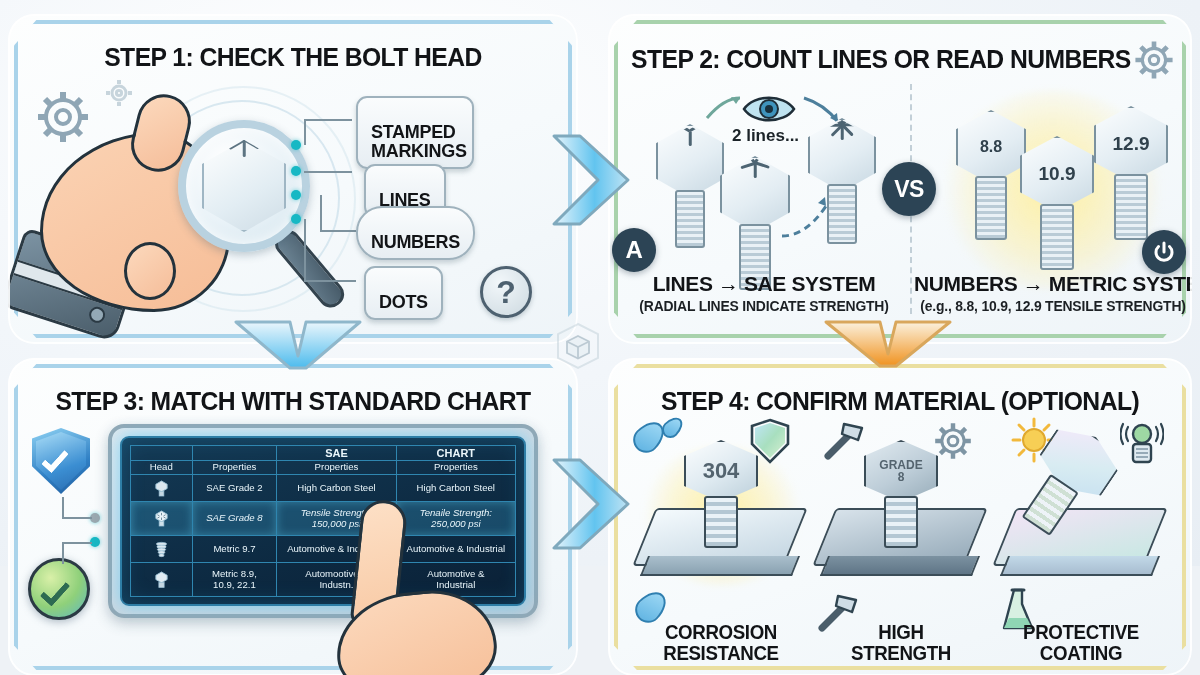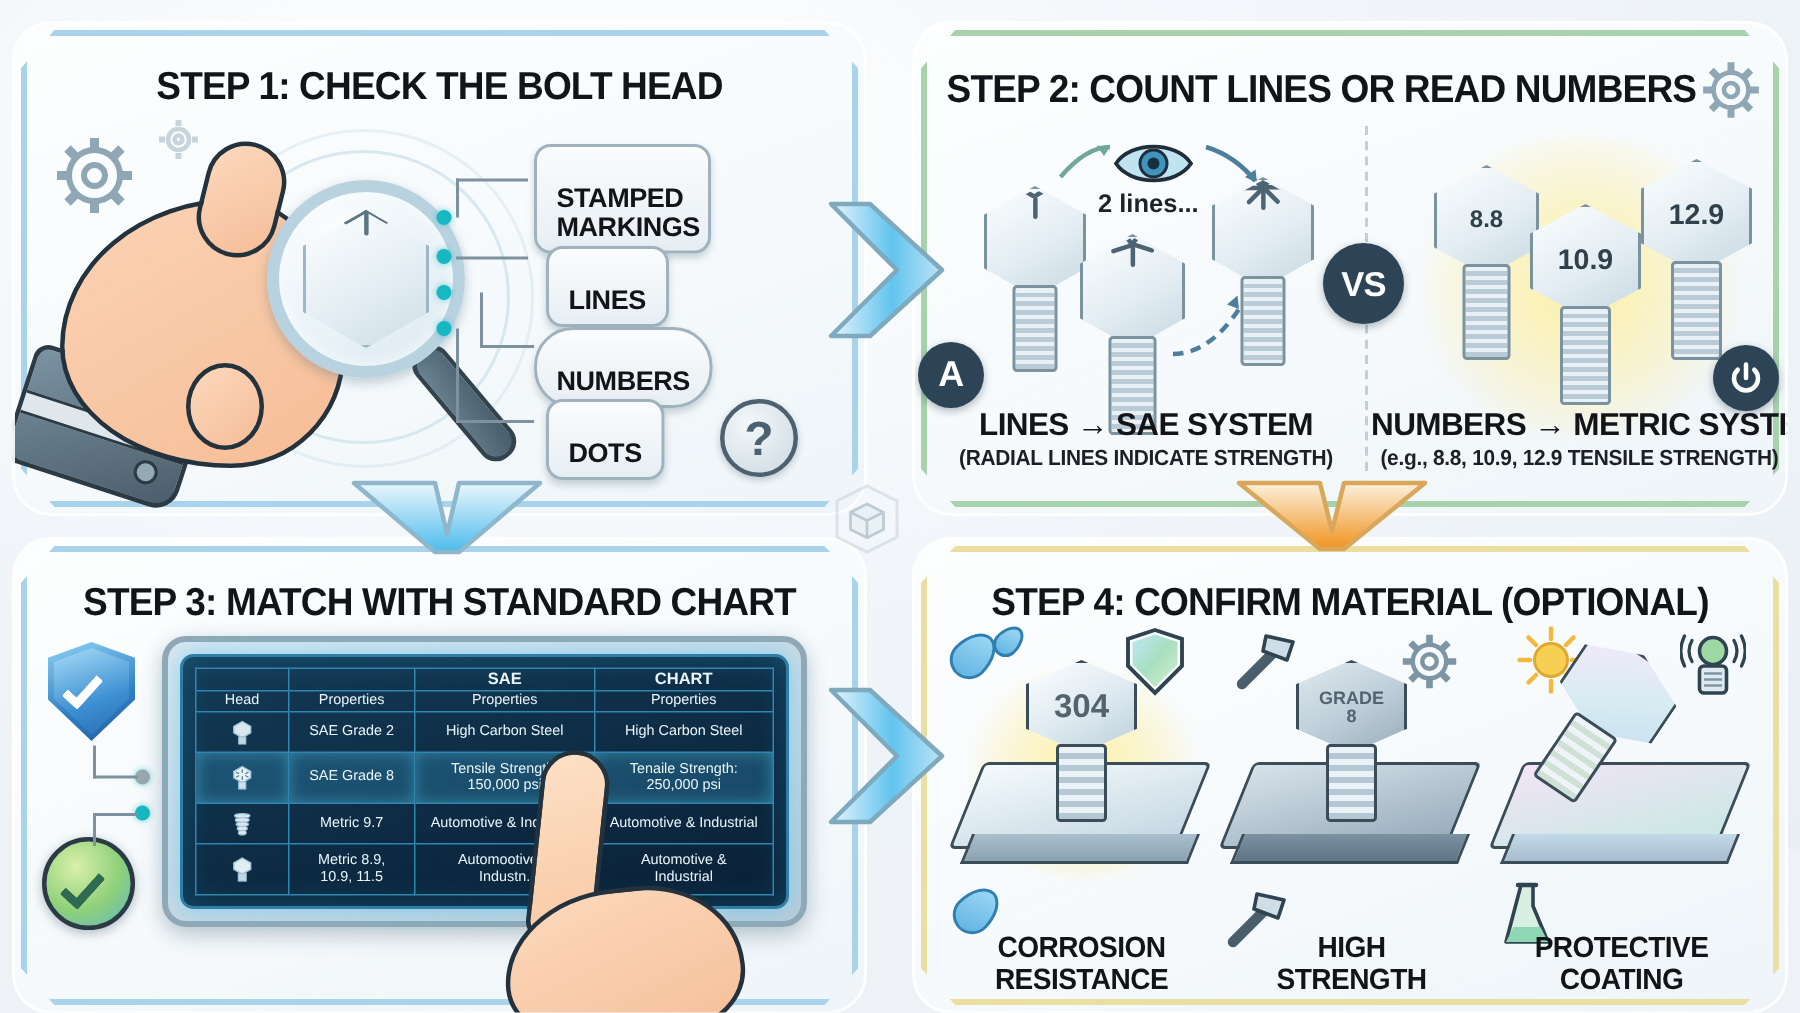--- a/index.html
+++ b/index.html
@@ -202,20 +202,21 @@
                color: #eaf6fb; font-size: 9.6px; }
   table.grid th, table.grid td {
     border: 1px solid #2f86b0; text-align: center;
     padding: 1px 2px; line-height: 1.12;
     font-weight: 400; font-family: "Liberation Sans", sans-serif;
   }
   table.grid th { font-weight: 700; font-size: 11px; }
   table.grid tr.hl td, table.grid tr.hl th {
     background: rgba(60,170,215,.28);
     box-shadow: inset 0 0 10px rgba(100,220,255,.35);
+    font-style: italic;
   }
   td.b, th.b { font-weight: 700; }
   .col-head { width: 16%; } .col-prop { width: 22%; }
   .bolticon { display: inline-block; width: 15px; height: 17px; vertical-align: middle; }
 
   .shield {
     position: absolute; width: 58px; height: 66px;
     background: linear-gradient(160deg,#8fd3f4,#2f7fc4 60%,#225fa0);
     clip-path: polygon(50% 0,100% 16%,100% 58%,50% 100%,0 58%,0 16%);
     border: 0;
@@ -378,21 +379,21 @@
     <div class="cline" style="left:312px;top:181px;width:36px;height:37px;"></div>
     <div class="cline" style="left:296px;top:205px;width:52px;height:63px;"></div>
 
     <div class="calloutbox" style="left:348px;top:82px;width:118px;">
       <span>STAMPED
 MARKINGS</span>
     </div>
     <div class="calloutbox" style="left:356px;top:150px;">
       <span>LINES</span>
     </div>
-    <div class="calloutbox" style="left:348px;top:204px;border-radius:26px;">
+    <div class="calloutbox" style="left:348px;top:192px;border-radius:26px;">
       <span>NUMBERS</span>
     </div>
     <div class="calloutbox" style="left:356px;top:252px;">
       <span>DOTS</span>
     </div>
 
     <div class="qmark">
       <span>?</span>
     </div>
   </div>
@@ -608,21 +609,21 @@
             <td>Automotive &amp; Industrial</td>
           </tr>
           <tr>
             <td>
               <svg class="bolticon" viewBox="0 0 16 18">
                 <path d="M8 1 L14 4.5 L14 9 L8 12.5 L2 9 L2 4.5 Z" fill="#e1ecf3" stroke="#9fc4d8" stroke-width="1"></path>
                 <rect x="5.2" y="12" width="5.6" height="5.4" fill="#c3d6e2" stroke="#9fc4d8" stroke-width="0.8"></rect>
               </svg>
             </td>
             <td class="b" style="white-space:pre-line;">Metric 8.9,
-10.9, 11.5</td>
+10.9, 22.1</td>
             <td style="white-space:pre-line;">Automootive &amp;
 Industn.</td>
             <td style="white-space:pre-line;">Automotive &amp;
 Industrial</td>
           </tr>
         </tbody>
       </table>
     </div>
   </div>
 

